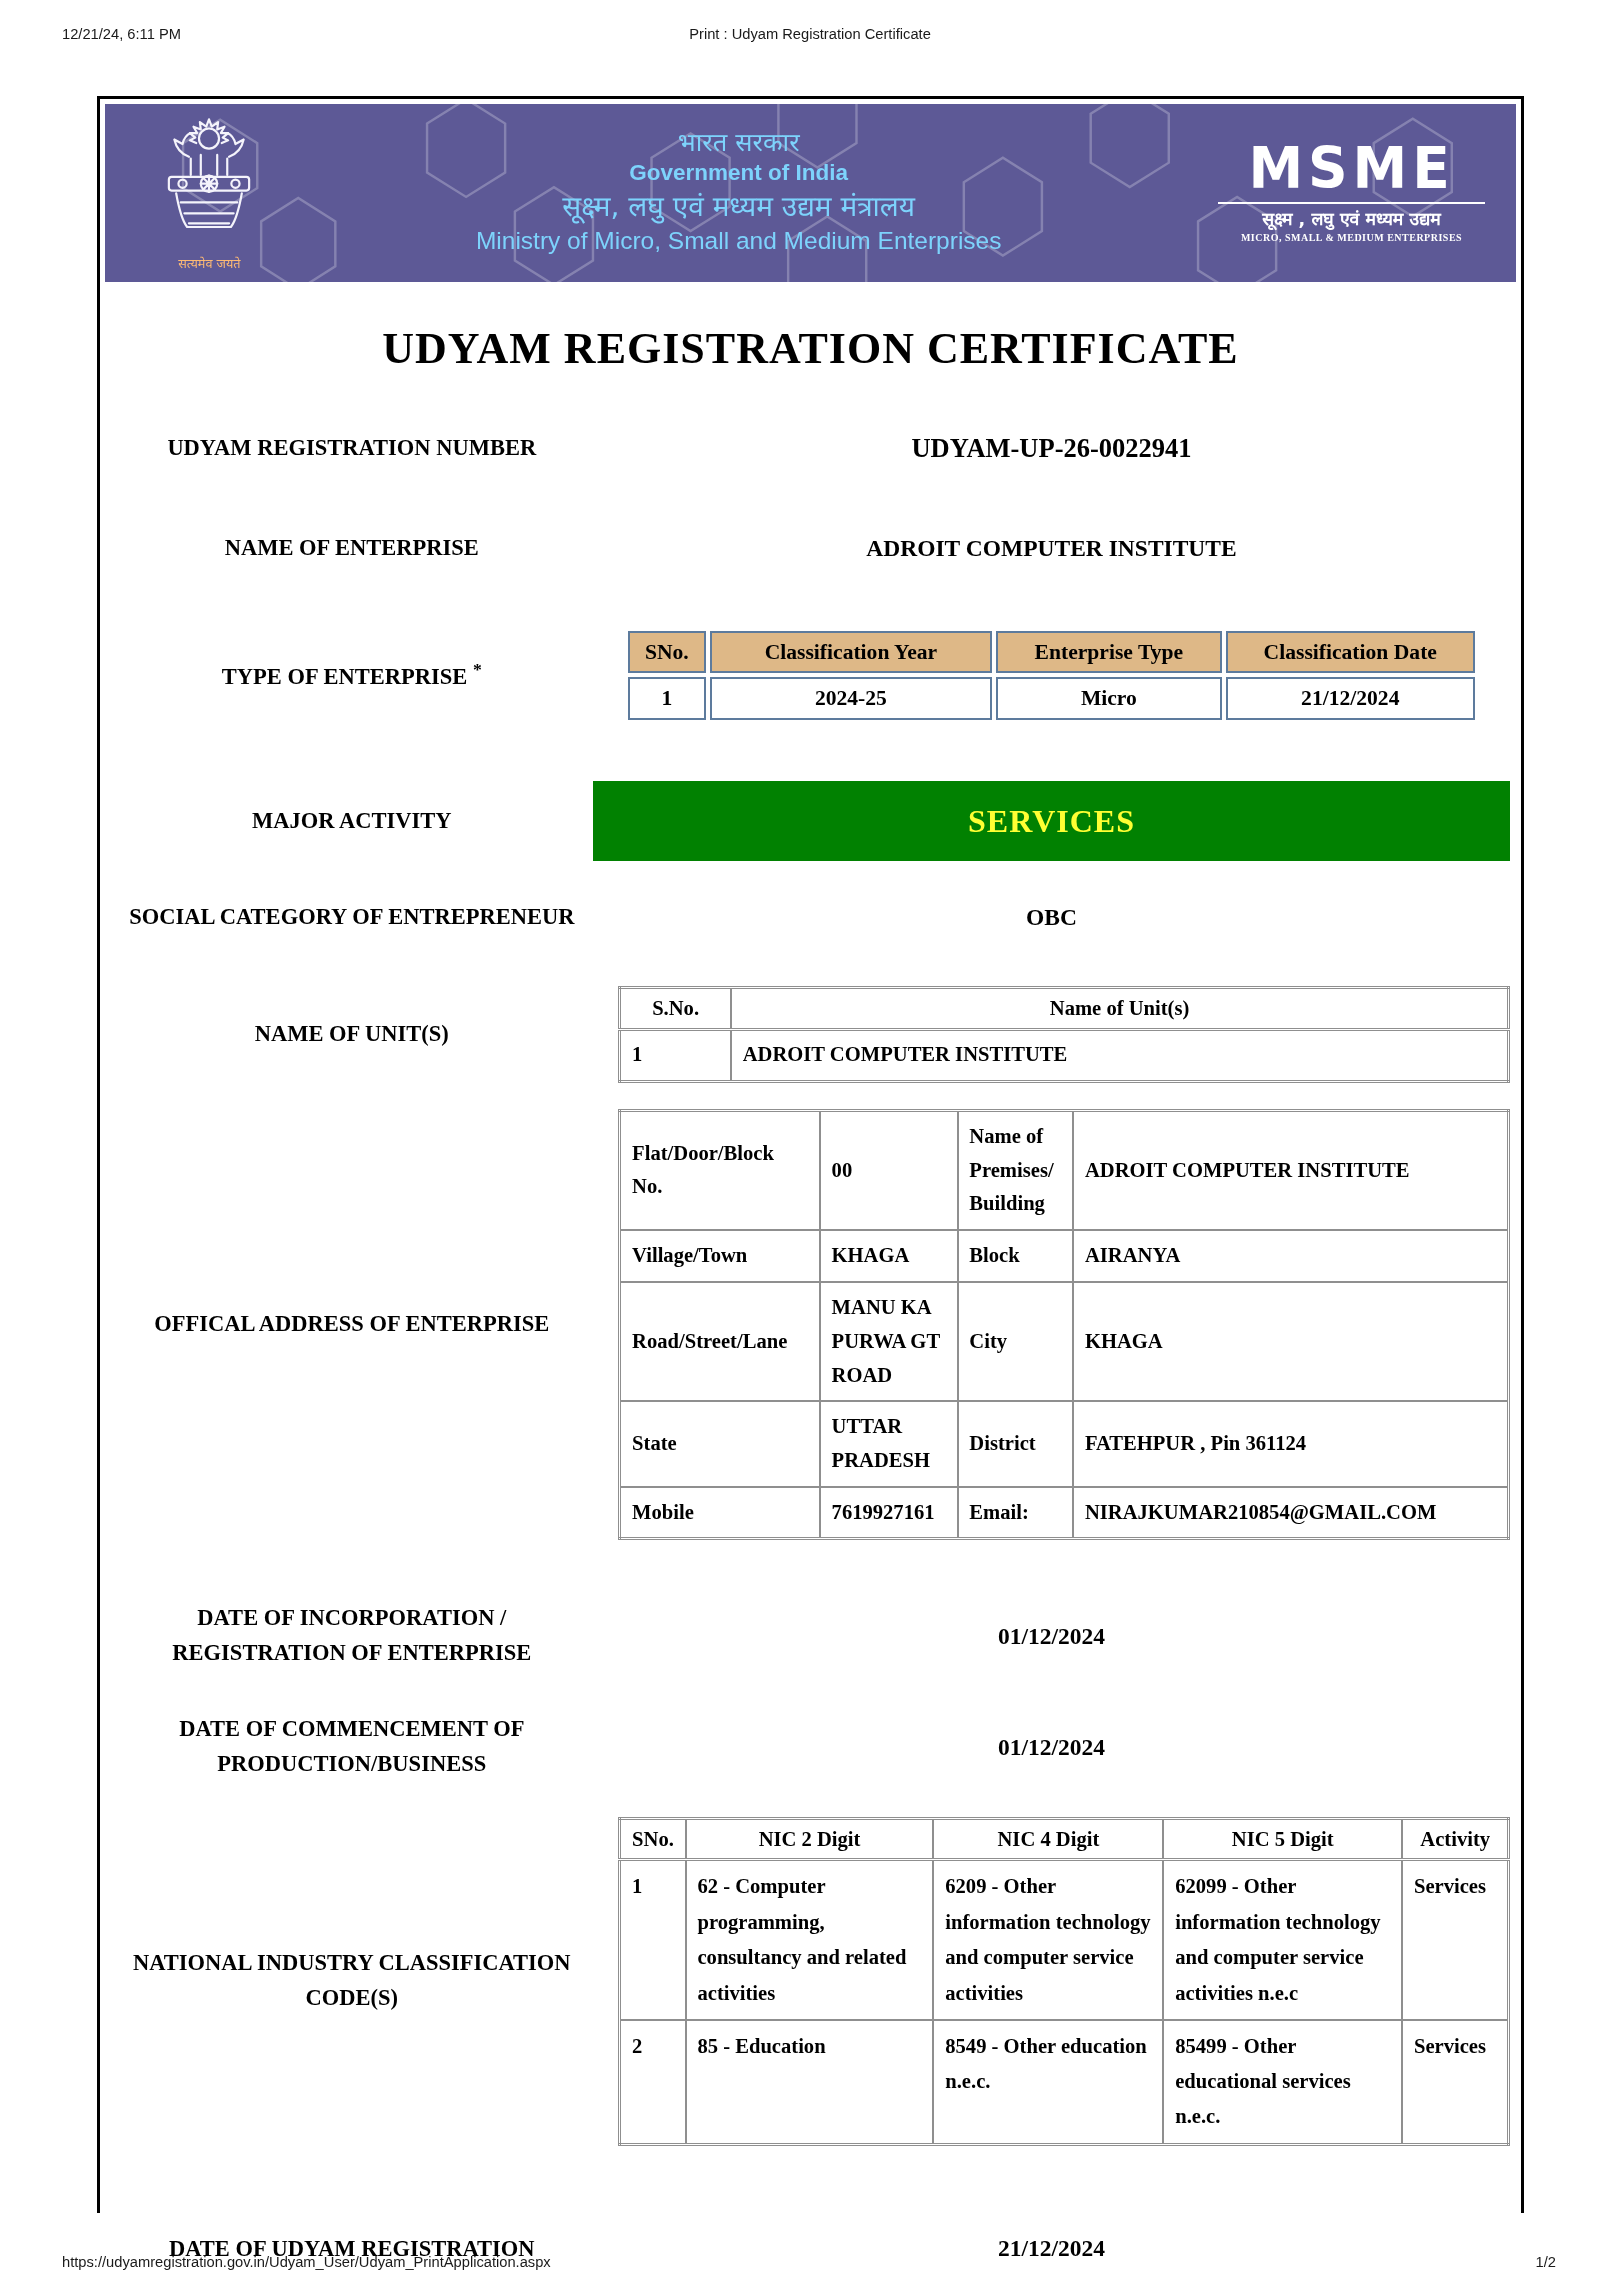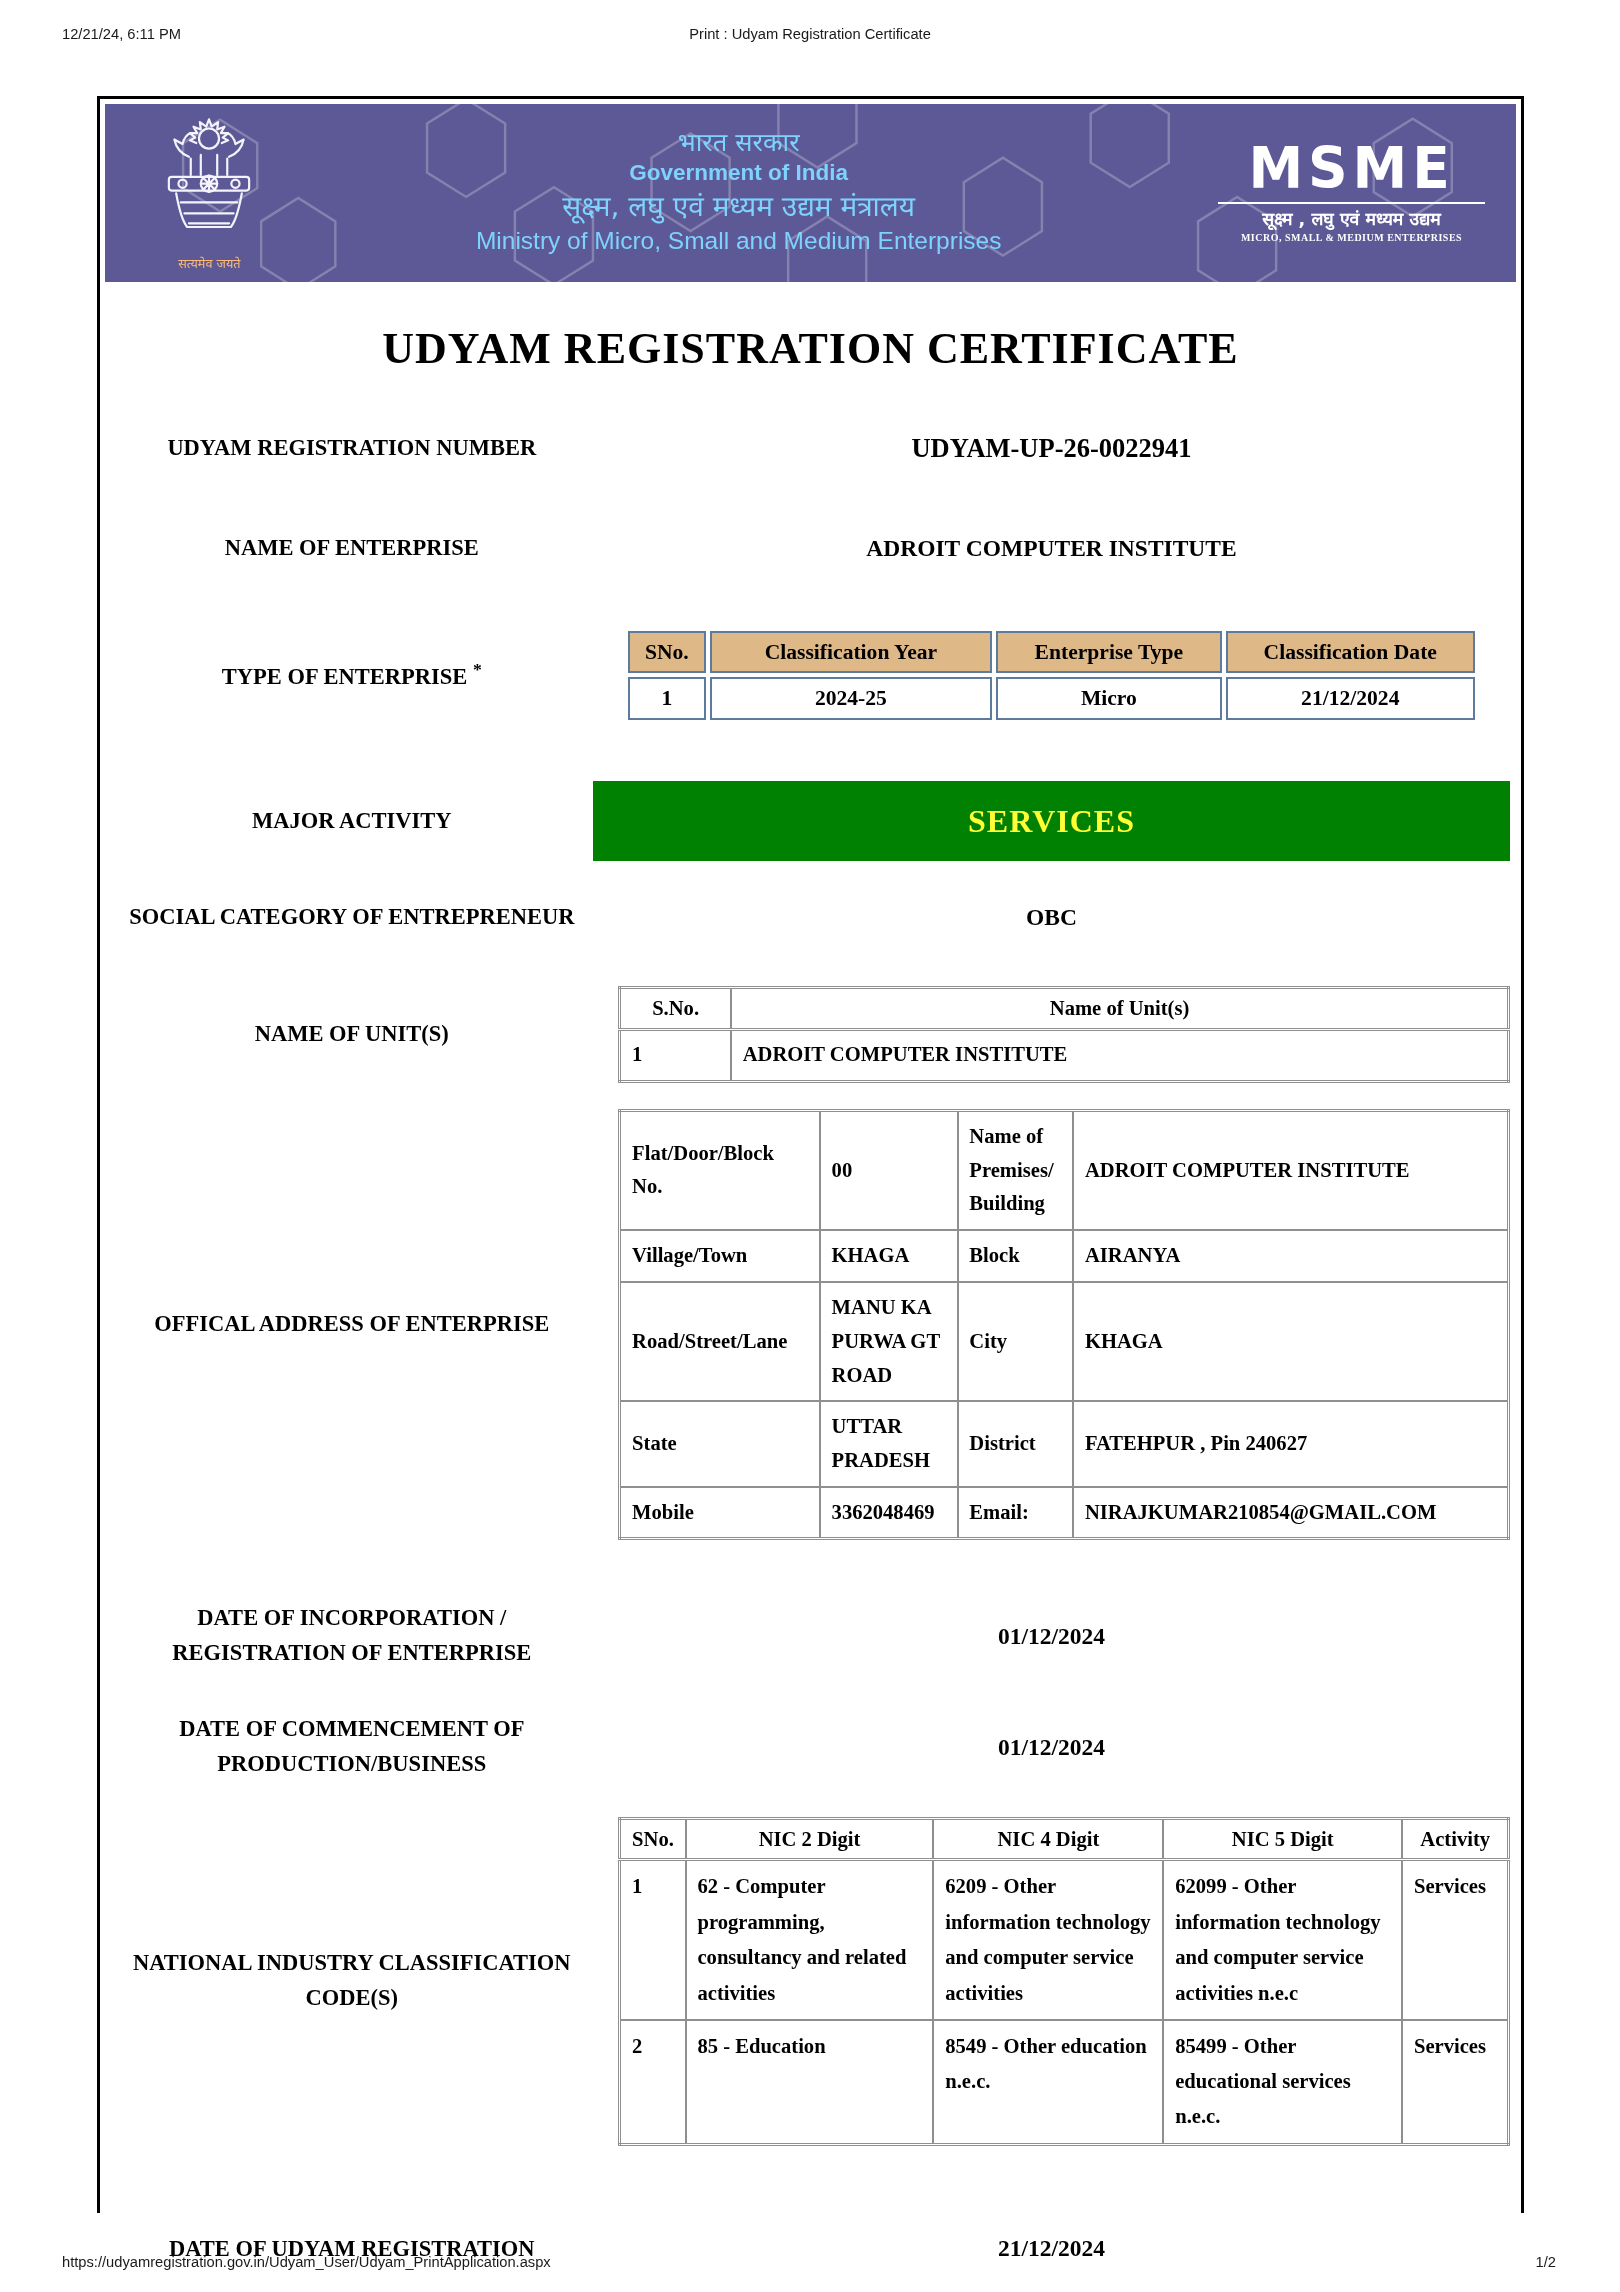--- a/index.html
+++ b/index.html
@@ -259,25 +259,25 @@
               <tr>
                 <td>Road/Street/Lane</td>
                 <td>MANU KA PURWA GT ROAD</td>
                 <td>City</td>
                 <td>KHAGA</td>
               </tr>
               <tr>
                 <td>State</td>
                 <td>UTTAR PRADESH</td>
                 <td>District</td>
-                <td>FATEHPUR , Pin 240627</td>
+                <td>FATEHPUR , Pin 361124</td>
               </tr>
               <tr>
                 <td>Mobile</td>
-                <td>3362048469</td>
+                <td>7619927161</td>
                 <td>Email:</td>
                 <td>NIRAJKUMAR210854@GMAIL.COM</td>
               </tr>
             </tbody>
           </table>
       </div>
     </div>
 
     <div class="frow mt-inc">
       <div class="flabel">DATE OF INCORPORATION / REGISTRATION OF ENTERPRISE</div>

